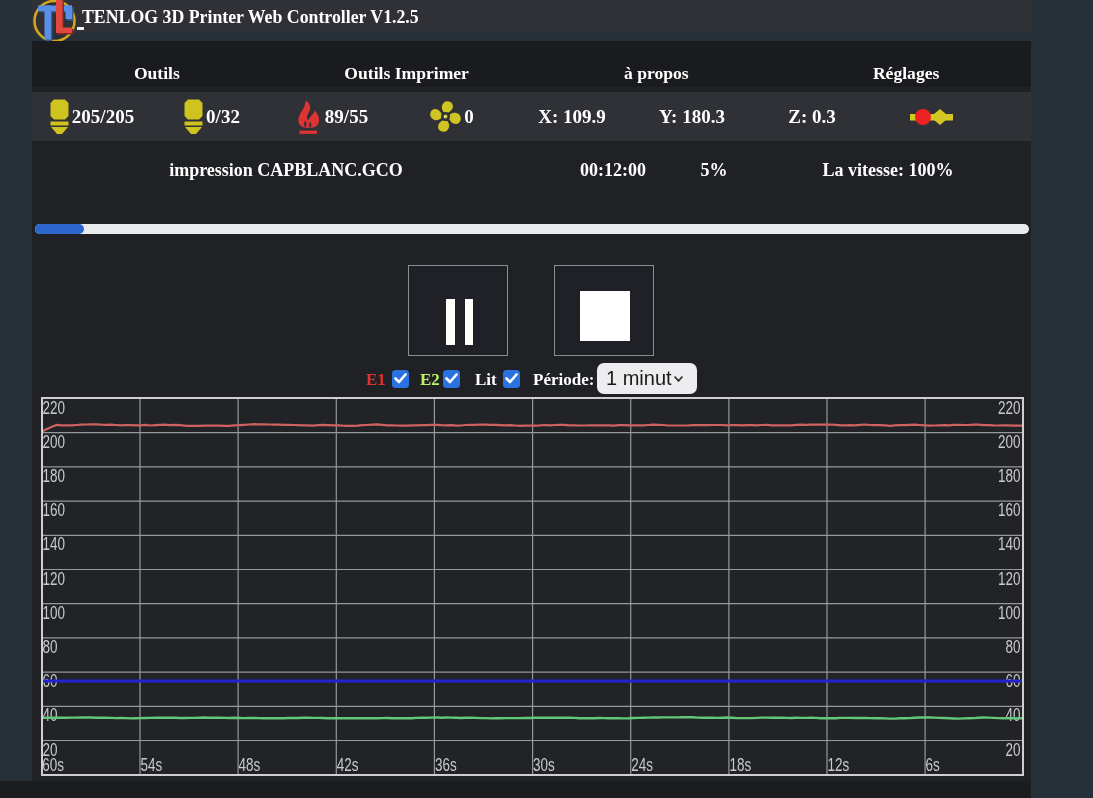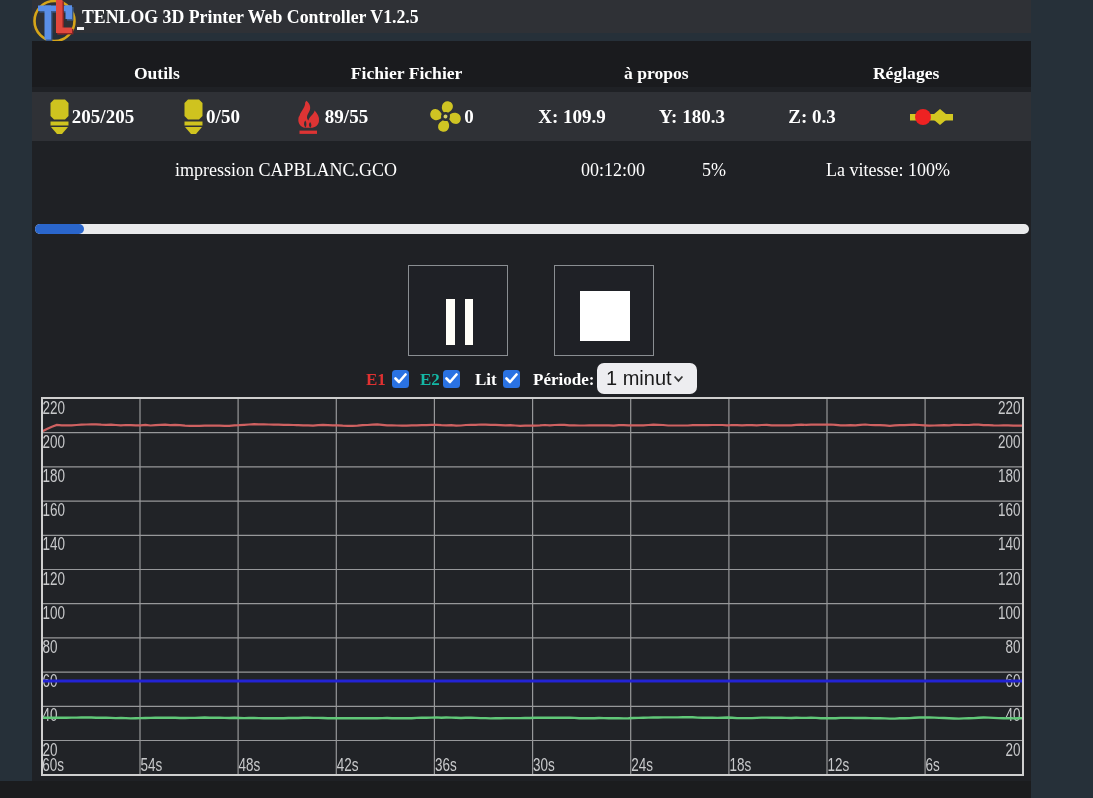--- a/index.html
+++ b/index.html
@@ -9,21 +9,21 @@
 #titlebar,#menubar,#statusbar,#inforow,#ckrow,svg{transform:translateZ(0)}
 #bottomstrip{left:0;top:781px;width:1031px;height:17px;background:#1b1c1e}
 #titlebar{left:32px;top:0;width:999px;height:33px;background:#2f3136}
 #menubar{left:32px;top:41px;width:999px;height:47px;background:#1a1b1e;display:flex}
 #menubar div{flex:1;display:flex;align-items:center;justify-content:center;
   color:#fff;font-weight:bold;font-size:17.6px;padding-top:17px}
 #content{left:32px;top:87px;width:999px;height:694px;background:#1f2125}
 #statusbar{left:32px;top:92px;width:999px;height:49px;background:#2f3136;display:flex;align-items:center}
 .scell{width:120px;display:flex;align-items:center;justify-content:center;color:#fff;
   font-weight:bold;font-size:19px;gap:3px}
-#inforow{left:32px;top:144px;width:999px;height:52px;color:#fff;font-weight:normal;font-size:18px}
+#inforow{left:32px;top:144px;width:999px;height:52px;color:#fff;font-weight:bold;font-size:18px}
 .info{position:absolute;top:0;height:52px;display:flex;align-items:center;justify-content:center;transform:translateX(-50%);white-space:nowrap}
 #pbar{left:35px;top:224px;width:994px;height:10px;background:#e9eaec;border-radius:5px}
 #pfill{left:35px;top:224px;width:49px;height:10px;background:#2a66cc;border-radius:5px}
 .bigbtn{width:98px;height:89px;border:1.5px solid #8a8e92;background:#1f2126}
 #pausebtn{left:408px;top:264.5px}
 #stopbtn{left:554px;top:264.5px}
 .pbar1{left:446px;top:298.5px;width:8.5px;height:46px;background:#fffef8}
 .pbar2{left:464.5px;top:298.5px;width:8.5px;height:46px;background:#fffef8}
 #stopsq{left:580px;top:291px;width:50px;height:50px;background:#fff}
 #ckrow{left:0;top:362px;width:1093px;height:34px}
@@ -57,21 +57,21 @@
 <g fill="#e2483d">
         <rect x="25" y="0" width="6.5" height="33"></rect>
         <rect x="25" y="27.5" width="16" height="5.5"></rect>
       </g>
 </svg>
   <div style="position:absolute;left:50px;top:7px;color:#fff;font-weight:bold;font-size:17.8px;line-height:20px;white-space:nowrap">TENLOG 3D Printer Web Controller V1.2.5</div>
   <div style="position:absolute;left:45px;top:27px;width:7px;height:3px;background:#eee"></div>
 </div>
 <div class="abs" id="menubar">
     <div>Outils</div>
-    <div>Fichier Fichier</div>
+    <div>Outils Imprimer</div>
     <div>à propos</div>
     <div>Réglages</div>
   </div>
 <div class="abs" id="content"></div>
 <div class="abs" id="statusbar">
   <div class="scell">
       <svg width="19" height="35" viewBox="0 0 19 35">
         <g fill="#cfc31f">
 <path d="M4 0.5 h11 l3.5 3.5 v13 l-3.5 3.5 h-11 l-3.5 -3.5 v-13 z"></path>
 <path d="M0.5 22.5 h18 v4 h-18 z"></path>
@@ -81,21 +81,21 @@
       <span>205/205</span>
     </div>
   <div class="scell">
       <svg width="19" height="35" viewBox="0 0 19 35">
         <g fill="#cfc31f">
 <path d="M4 0.5 h11 l3.5 3.5 v13 l-3.5 3.5 h-11 l-3.5 -3.5 v-13 z"></path>
 <path d="M0.5 22.5 h18 v4 h-18 z"></path>
 <path d="M1 28 h17 l-6 7 h-5 z"></path>
         </g>
       </svg>
-      <span>0/50</span>
+      <span>0/32</span>
     </div>
   <div class="scell">
       <svg width="26" height="36" viewBox="0 0 26 36">
         <g fill="#dd3434">
 <path d="M10.3 1.8 C14 4.6 15 8.4 13.6 11.8 C12.7 14 11.2 15.8 11 18 C10.9 19.3 11.4 20.5 12.4 21.5 C13 19 14.6 17.4 16.2 15.8 C17.4 14.6 18.3 13.2 18.6 11.5 C21.6 14.6 23.5 18 23 22 C22.5 26.2 19.3 28.8 14.8 28.8 L10.8 28.8 C6 28.8 2.6 25.9 2.3 21.4 C2.1 17.7 4 14.7 6 11.8 C7.7 9.3 9.3 6.7 9.2 3.6 Z"></path>
 <rect x="3.5" y="31.6" width="17.5" height="3.3"></rect>
         </g>
 <g fill="#2f3136">
 <path d="M9.3 21.5 C10.6 23.5 10.8 25.9 9.6 28.8 C7.6 26.5 7.4 23.8 9.3 21.5 Z"></path>
 <path d="M14.1 23 C15.6 24.9 15.8 26.9 14.5 28.8 C12.6 27 12.4 25 14.1 23 Z"></path>
@@ -143,21 +143,21 @@
 <div class="abs pbar1"></div>
 <div class="abs pbar2"></div>
 <div class="abs" id="stopsq"></div>
 <div class="abs" id="ckrow">
   <div class="cklab" style="left:366px;color:#e03131">E1</div>
   <div class="ckbox" style="left:392px">
       <svg width="13" height="11" viewBox="0 0 13 11">
         <path d="M1.5 5.5 L5 9 L11.5 1.5" stroke="#fff" stroke-width="2.6" fill="none" stroke-linecap="round" stroke-linejoin="round"></path>
       </svg>
     </div>
-  <div class="cklab" style="left:420px;color:#14b8a6">E2</div>
+  <div class="cklab" style="left:420px;color:#bef264">E2</div>
   <div class="ckbox" style="left:443px">
       <svg width="13" height="11" viewBox="0 0 13 11">
         <path d="M1.5 5.5 L5 9 L11.5 1.5" stroke="#fff" stroke-width="2.6" fill="none" stroke-linecap="round" stroke-linejoin="round"></path>
       </svg>
     </div>
   <div class="cklab" style="left:475px;color:#fff">Lit</div>
   <div class="ckbox" style="left:503px">
       <svg width="13" height="11" viewBox="0 0 13 11">
         <path d="M1.5 5.5 L5 9 L11.5 1.5" stroke="#fff" stroke-width="2.6" fill="none" stroke-linecap="round" stroke-linejoin="round"></path>
       </svg>

